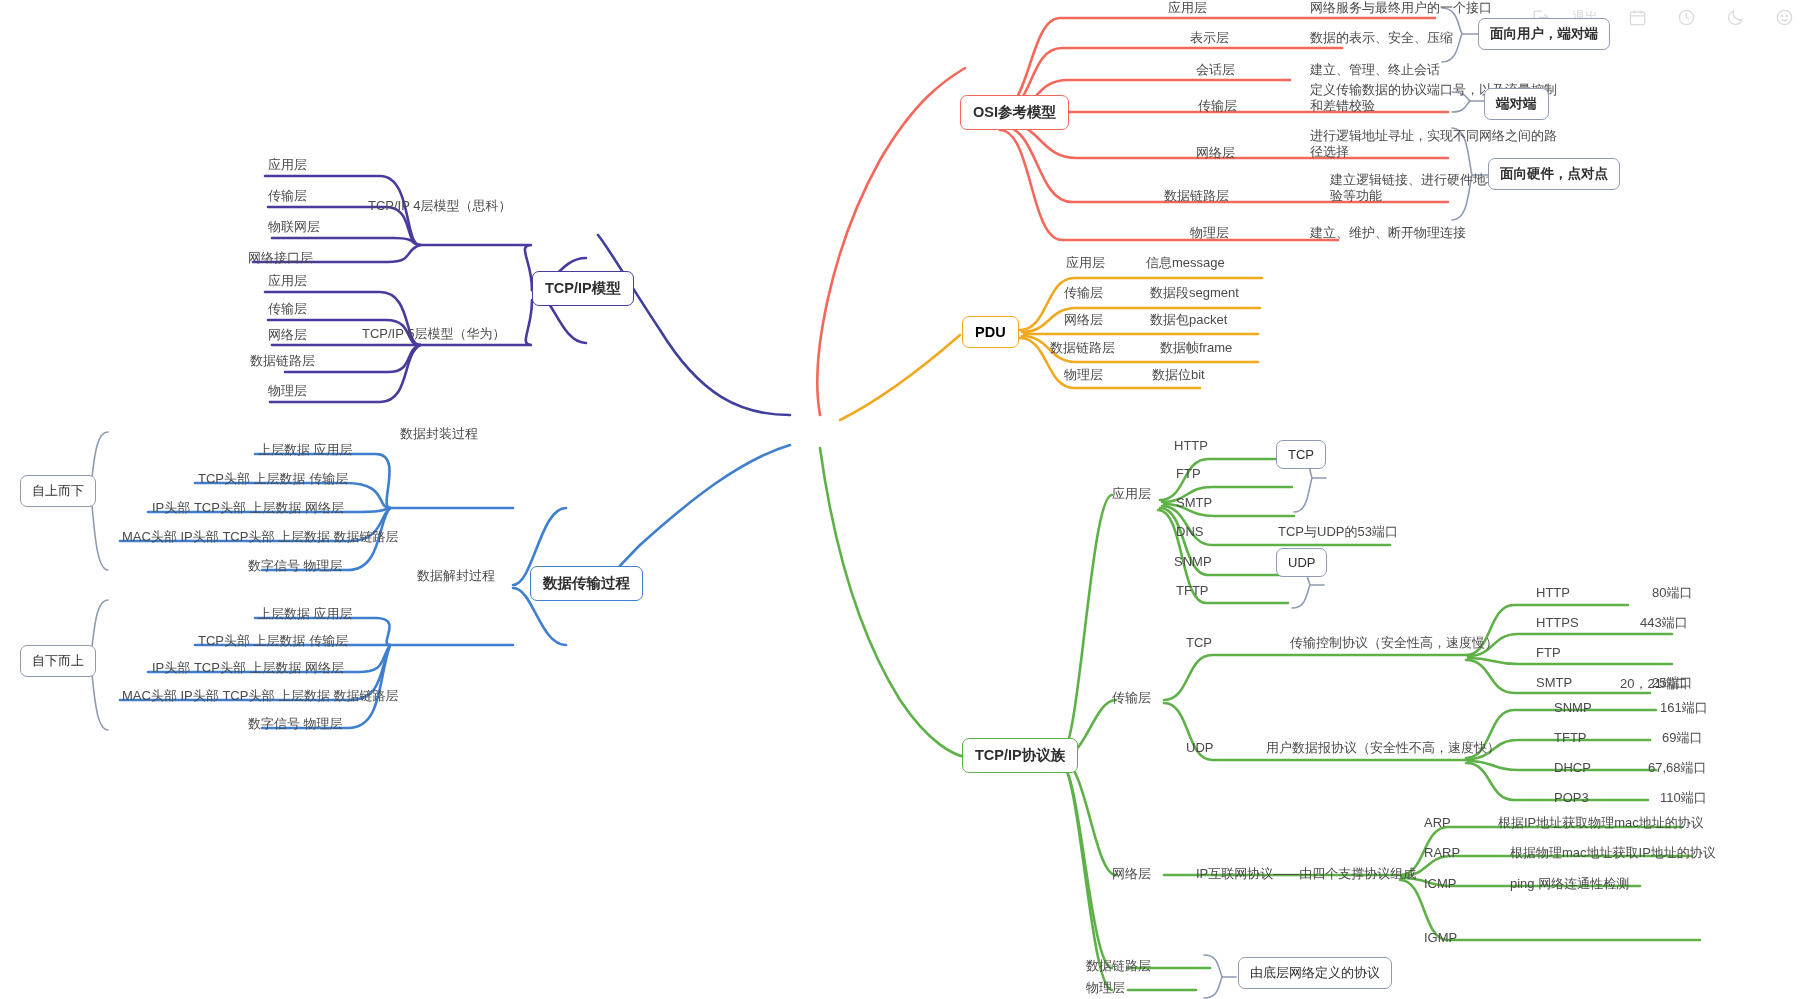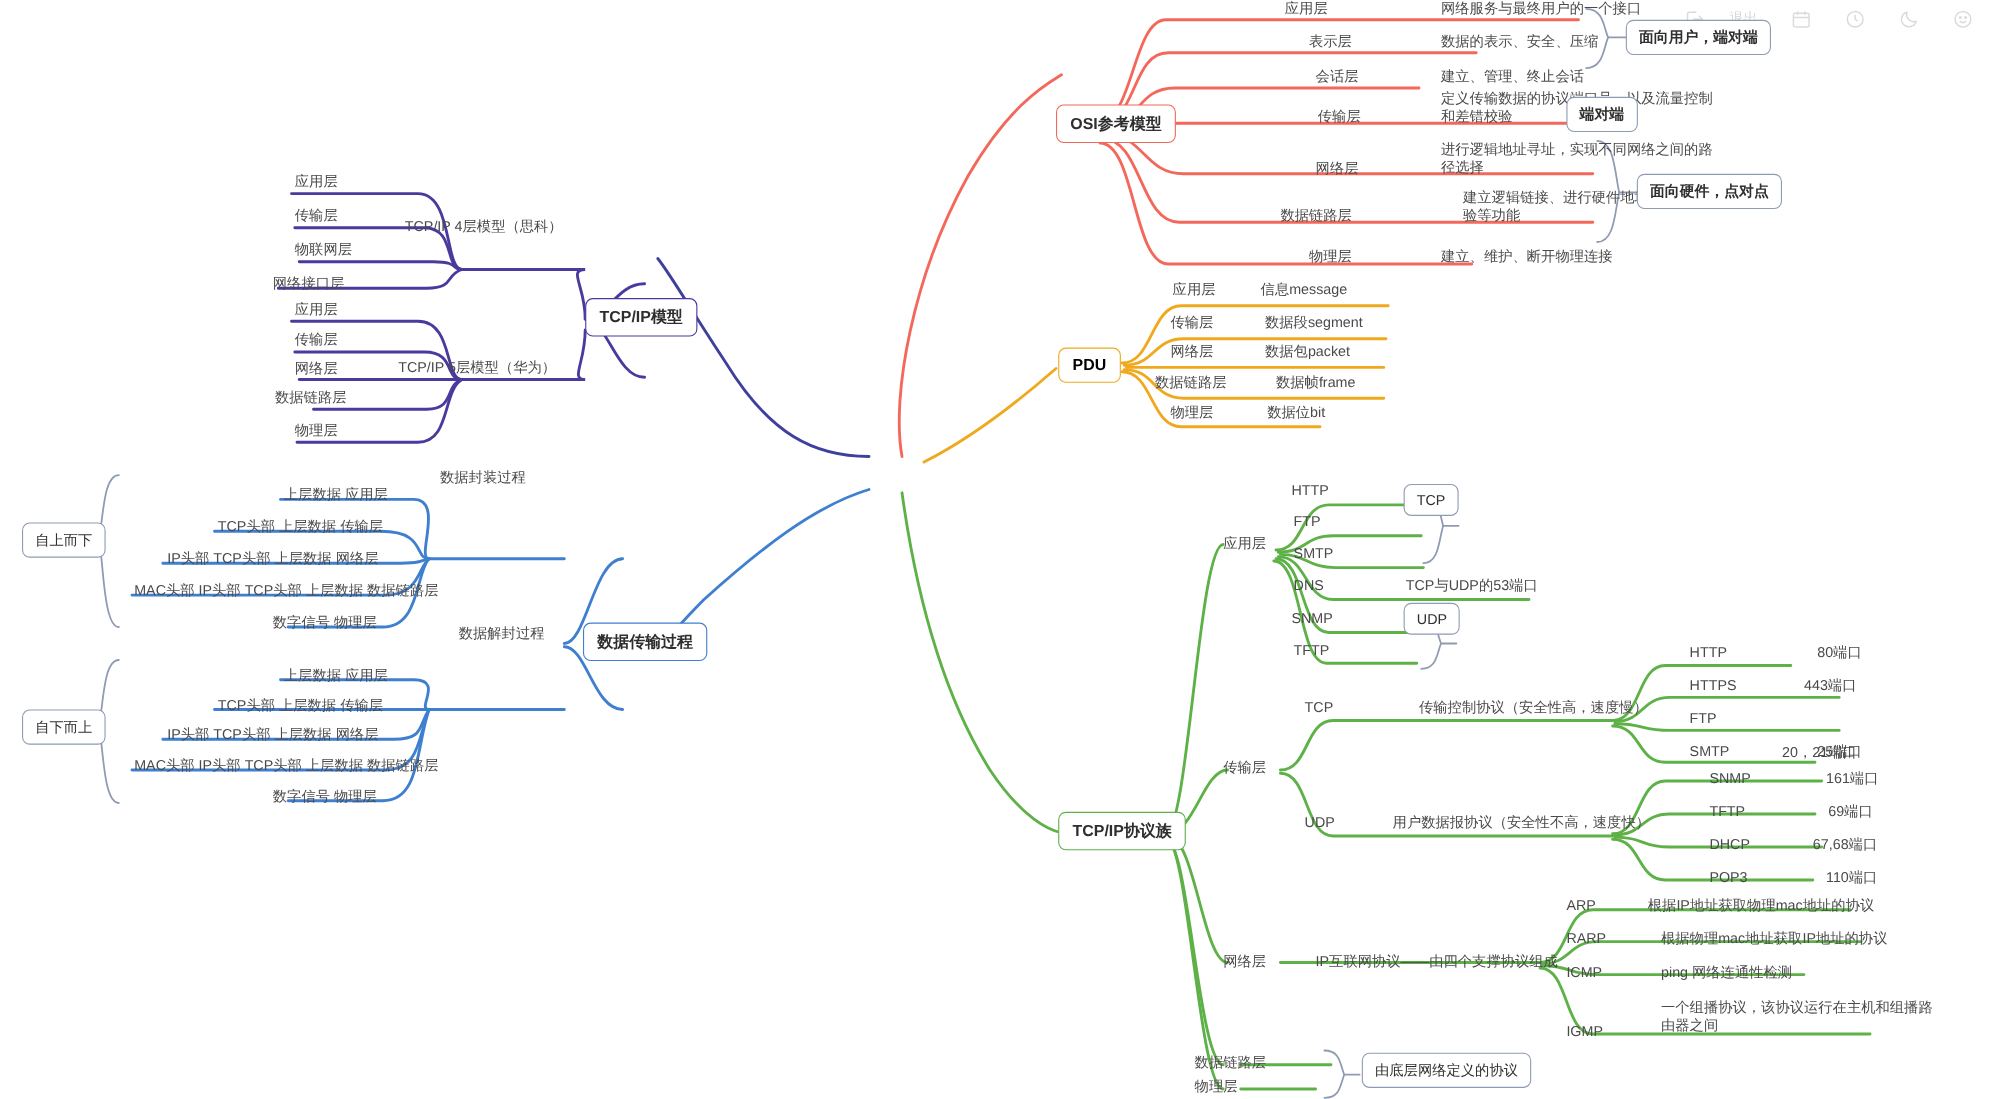--- a/index.html
+++ b/index.html
@@ -209,21 +209,21 @@
 
   <div class="lbl" style="left:1310px;top:0px;">网络服务与最终用户的一个接口</div>
   <div class="lbl" style="left:1310px;top:30px;">数据的表示、安全、压缩</div>
   <div class="lbl" style="left:1310px;top:62px;">建立、管理、终止会话</div>
   <div class="lbl wrap" style="left:1310px;top:82px;width:250px;">定义传输数据的协议端口号，以及流量控制和差错校验</div>
   <div class="lbl wrap" style="left:1310px;top:128px;width:250px;">进行逻辑地址寻址，实现不同网络之间的路径选择</div>
   <div class="lbl wrap" style="left:1330px;top:172px;width:248px;">建立逻辑链接、进行硬件地址寻址、差错校验等功能</div>
   <div class="lbl" style="left:1310px;top:225px;">建立、维护、断开物理连接</div>
 
   <div class="node pillbox" style="left:1478px;top:18px;">面向用户，端对端</div>
-  <div class="node pillbox" style="left:1424px;top:88px;">端对端</div>
+  <div class="node pillbox" style="left:1484px;top:88px;">端对端</div>
   <div class="node pillbox" style="left:1488px;top:158px;">面向硬件，点对点</div>
 
   <div class="node lvl1 orange" style="left:962px;top:316px;">PDU</div>
 
   <div class="lbl" style="left:1066px;top:255px;">应用层</div>
   <div class="lbl" style="left:1064px;top:285px;">传输层</div>
   <div class="lbl" style="left:1064px;top:312px;">网络层</div>
   <div class="lbl" style="left:1050px;top:340px;">数据链路层</div>
   <div class="lbl" style="left:1064px;top:367px;">物理层</div>
 
@@ -311,19 +311,18 @@
   <div class="lbl" style="left:1196px;top:866px;">IP互联网协议——由四个支撑协议组成</div>
 
   <div class="lbl" style="left:1424px;top:815px;">ARP</div>
   <div class="lbl" style="left:1424px;top:845px;">RARP</div>
   <div class="lbl" style="left:1424px;top:876px;">ICMP</div>
   <div class="lbl" style="left:1424px;top:930px;">IGMP</div>
 
   <div class="lbl" style="left:1498px;top:815px;">根据IP地址获取物理mac地址的协议</div>
   <div class="lbl" style="left:1510px;top:845px;">根据物理mac地址获取IP地址的协议</div>
   <div class="lbl" style="left:1510px;top:876px;">ping  网络连通性检测</div>
-  <div class="lbl wrap" style="left:1510px;top:908px;width:250px;">一个组播协议，该协议运行在主机和组播路由器之间</div>
 
   <div class="lbl" style="left:1086px;top:958px;">数据链路层</div>
   <div class="lbl" style="left:1086px;top:980px;">物理层</div>
   <div class="node pillbox thin" style="left:1238px;top:957px;">由底层网络定义的协议</div>
 
 </div>
 
 </body></html>

